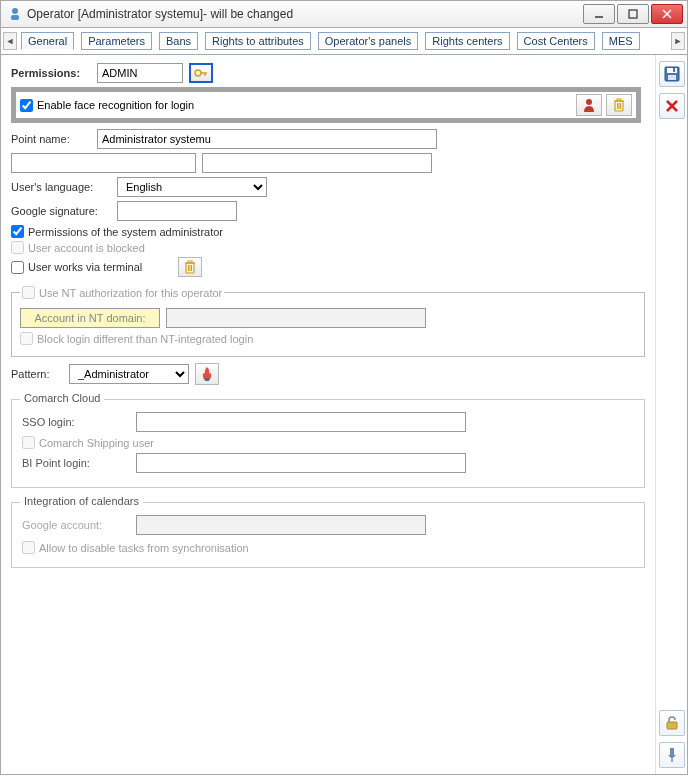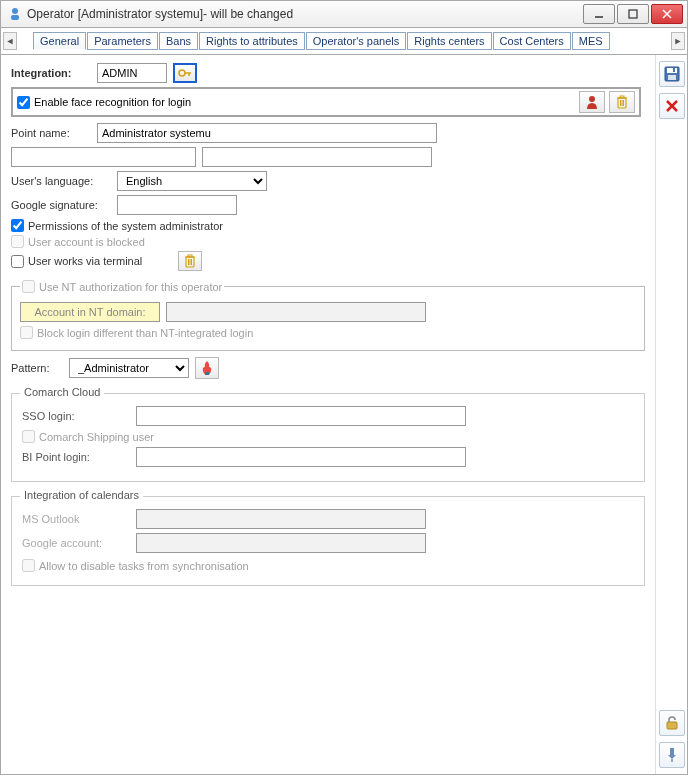--- a/index.html
+++ b/index.html
@@ -10,21 +10,21 @@
 .titlebar .app-icon { width: 16px; height: 16px; margin-right: 4px; display: inline-flex; align-items: center; justify-content: center; }
 .titlebar .title-text { flex: 1; font-size: 12px; color: #333; }
 .titlebar .win-btns { display: flex; gap: 2px; }
 .titlebar .win-btn { width: 32px; height: 20px; border: 1px solid #888; border-radius: 2px; display: flex; align-items: center; justify-content: center; background: linear-gradient(#f8f8f8,#e8e8e8); cursor: pointer; }
 .titlebar .win-btn.close { background: linear-gradient(#f07070,#d73a3a); border-color:#b02020; color:#fff; }
 .titlebar .win-btn svg { width: 10px; height: 10px; }
 
 
 .tabstrip { display: flex; align-items: center; border: 1px solid #a9a9a9; border-top: none; padding: 4px 2px; background: #fff; }
 .tabstrip .scroll-btn { width: 14px; height: 18px; border: 1px solid #bbb; background: #f2f2f2; display:flex;align-items:center;justify-content:center; cursor:pointer; font-size:9px; color:#555;}
-.tabstrip .tabs { display: flex; flex: 1; gap: 1px; margin: 0 16px; overflow:hidden; }
+.tabstrip .tabs { display: flex; flex: 1; gap: 7px; margin: 0 4px; overflow:hidden; }
 .tabstrip .tab { border: 1px solid #8aa6c1; background:#fff; padding: 2px 6px; font-size: 11px; color:#1a3a70; cursor:pointer; white-space:nowrap; }
 .tabstrip .tab.active { border-bottom: 1px solid #fff; background: linear-gradient(#fff,#f4f7fb); font-weight: normal; }
 
 
 .body-wrap { display:flex; border: 1px solid #a9a9a9; border-top:none; height: 720px; }
 .form-area { flex: 1; padding: 8px 10px 10px 10px; overflow:auto; }
 .side-toolbar { width: 32px; border-left: 1px solid #e0e0e0; padding: 6px 2px; display:flex; flex-direction:column; align-items:center; justify-content:space-between; }
 .side-toolbar .top-btns, .side-toolbar .bottom-btns { display:flex; flex-direction:column; gap:6px; }
 .side-btn { width: 26px; height: 26px; border: 1px solid #b8c6d6; background: linear-gradient(#fefefe,#eef3f8); display:flex; align-items:center; justify-content:center; cursor:pointer; border-radius:2px; }
 
@@ -32,21 +32,21 @@
 .row { display:flex; align-items:center; margin-bottom: 4px; gap:6px; }
 .lbl { color:#333; font-size:11px; }
 .lbl-bold { font-weight:bold; }
 input[type=text], select { border:1px solid #999; padding: 2px 4px; font-size:11px; height: 20px; background:#fff; font-family:inherit; }
 input[type=text]:disabled, select:disabled { background:#f2f2f2; color:#888; }
 .btn { height:20px; border:1px solid #999; background: linear-gradient(#fafafa,#e6e6e6); padding: 0 10px; font-size:11px; cursor:pointer; font-family:inherit; }
 .icon-btn { width:24px; height:20px; border:1px solid #b8b8b8; background:linear-gradient(#fefefe,#eaeaea); display:inline-flex; align-items:center;justify-content:center; cursor:pointer; }
 .icon-btn.keys { border:2px solid #1a5fd0; }
 
 
-.highlight-box { border:2px solid #a3a3a3; padding: 2px 4px; margin: 2px 4px 6px 0; display:flex; align-items:center; }
+.highlight-box { border:5px solid #a3a3a3; padding: 2px 4px; margin: 2px 4px 6px 0; display:flex; align-items:center; }
 .highlight-box .chk-wrap { flex:1; display:flex; align-items:center; gap:4px; }
 .highlight-box .hbtn { width:26px; height:22px; border:1px solid #b8b8b8; background:linear-gradient(#fefefe,#eaeaea); display:inline-flex;align-items:center;justify-content:center; margin-left:4px; cursor:pointer; }
 
 fieldset { border:1px solid #bbb; margin: 6px 0; padding: 6px 8px 8px 8px; }
 fieldset legend { font-size:11px; color:#555; padding: 0 2px; }
 .chk { display:flex; align-items:center; gap:4px; margin: 3px 0; color:#333; }
 .chk.disabled { color:#a0a0a0; }
 input[type=checkbox] { width:13px; height:13px; }
 
 .pattern-row .sel { width: 120px; }
@@ -101,22 +101,22 @@
     <div class="tab">Cost Centers</div>
     <div class="tab">MES</div>
   </div>
   <div class="scroll-btn">►</div>
 </div>
 
 <div class="body-wrap">
 <div class="form-area">
 
   <div class="row">
-    <span class="lbl lbl-bold" style="width:80px">Integration:</span>
-    <input type="text" style="width: 70px;" value="ADMIN">
+    <span class="lbl lbl-bold" style="width:80px">Permissions:</span>
+    <input type="text" style="width: 86px;" value="ADMIN">
     <span class="icon-btn keys">
       <svg width="14" height="12" viewBox="0 0 14 12">
             <circle cx="4" cy="6" r="3" fill="none" stroke="#d4a017" stroke-width="1.5"></circle>
             <line x1="7" y1="6" x2="13" y2="6" stroke="#d4a017" stroke-width="1.5"></line>
             <line x1="11" y1="6" x2="11" y2="9" stroke="#d4a017" stroke-width="1.5"></line>
           </svg>
     </span>
   </div>
 
   <div class="highlight-box">
@@ -230,24 +230,20 @@
         </label>
     <div class="grow">
       <span class="glabel">BI Point login:</span>
       <input type="text" style="width: 330px;">
     </div>
   </div>
 
   <div class="group">
     <span class="gtitle">Integration of calendars</span>
     <div class="grow">
-      <span class="glabel" style="color:#aaa">MS Outlook</span>
-      <input type="text" disabled="" style="width: 290px;">
-    </div>
-    <div class="grow">
       <span class="glabel" style="color:#aaa">Google account:</span>
       <input type="text" disabled="" style="width: 290px;">
     </div>
     <label class="chk disabled" style="margin-top:6px">
           <input type="checkbox" disabled="" style="">
           <span>Allow to disable tasks from synchronisation</span>
         </label>
   </div>
 
 </div>

